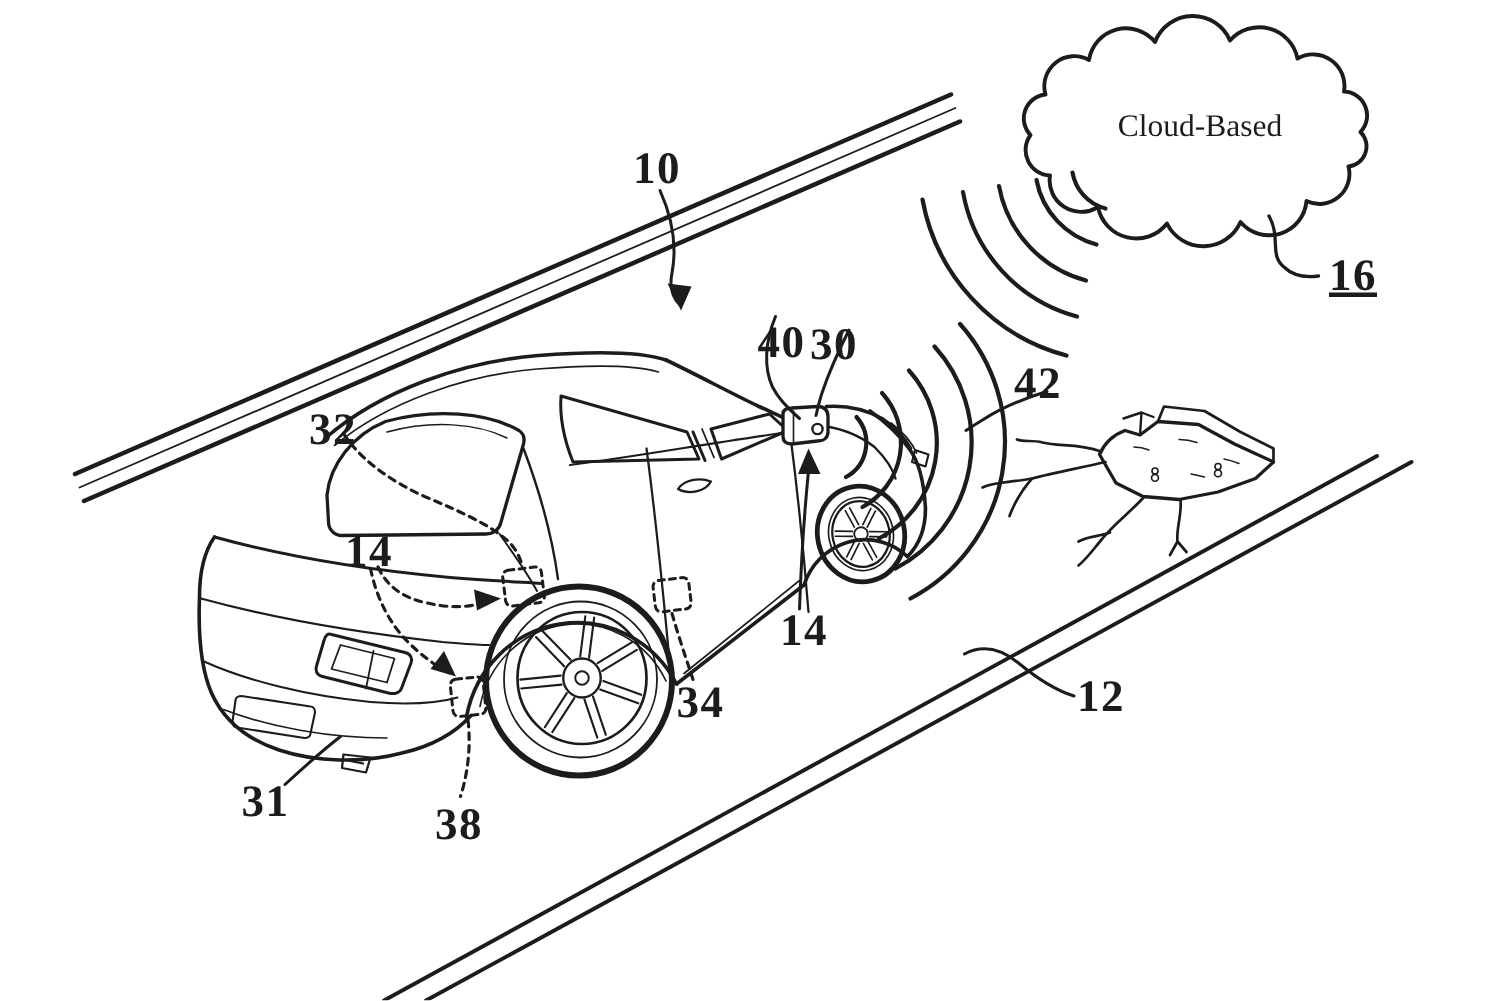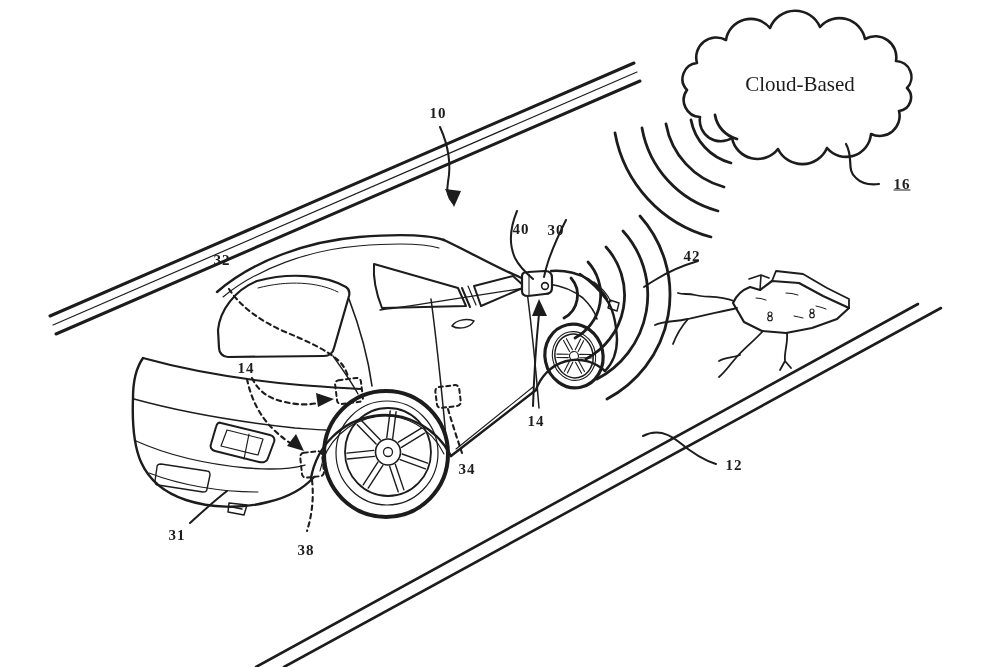--- a/index.html
+++ b/index.html
@@ -9,21 +9,21 @@
     background:#ffffff;
     overflow:hidden;
     font-family:"Liberation Serif", serif;
   }
   .canvas svg{position:absolute;left:0;top:0;}
   .ref-label{
     position:absolute;
     transform:translate(-50%,-50%);
     font-family:"Liberation Serif", serif;
     font-weight:bold;
-    font-size:15px;
+    font-size:30px;
     color:#1c1c1c;
     white-space:nowrap;
     letter-spacing:1px;
     user-select:none;
   }
   .cloud-label{
     position:absolute;
     left:800px;top:84px;
     transform:translate(-50%,-50%);
     text-align:center;
@@ -241,21 +241,21 @@
   <div>Cloud-Based</div>
 </div>
 
 <div id="label-layer">
       <div class="ref-label" style="left: 438px; top: 113px;">10</div>
       <div class="ref-label" style="left: 734px; top: 465px; text-align: center;">12</div>
       <div class="ref-label" style="left: 246px; top: 368px;">14</div>
       <div class="ref-label" style="left: 536px; top: 421px;">14</div>
       <div class="ref-label" style="left: 902px; top: 184px; text-decoration: underline;">16</div>
       <div class="ref-label" style="left: 556px; top: 206px; margin-top: 24px;">30</div>
-      <div class="ref-label" style="left: 222px; top: 260px;">32</div>
+      <div class="ref-label" style="left: 222px; top: 287px;">32</div>
       <div class="ref-label" style="left: 467px; top: 469px;">34</div>
       <div class="ref-label" style="left: 306px; top: 550px;">38</div>
       <div class="ref-label" style="left: 521px; top: 195px; margin-top: 34px;">40</div>
       <div class="ref-label" style="left: 692px; top: 256px;">42</div>
       <div class="ref-label" style="left: 177px; top: 535px;">31</div>
     </div>
 
 </div>
 
 </body></html>

